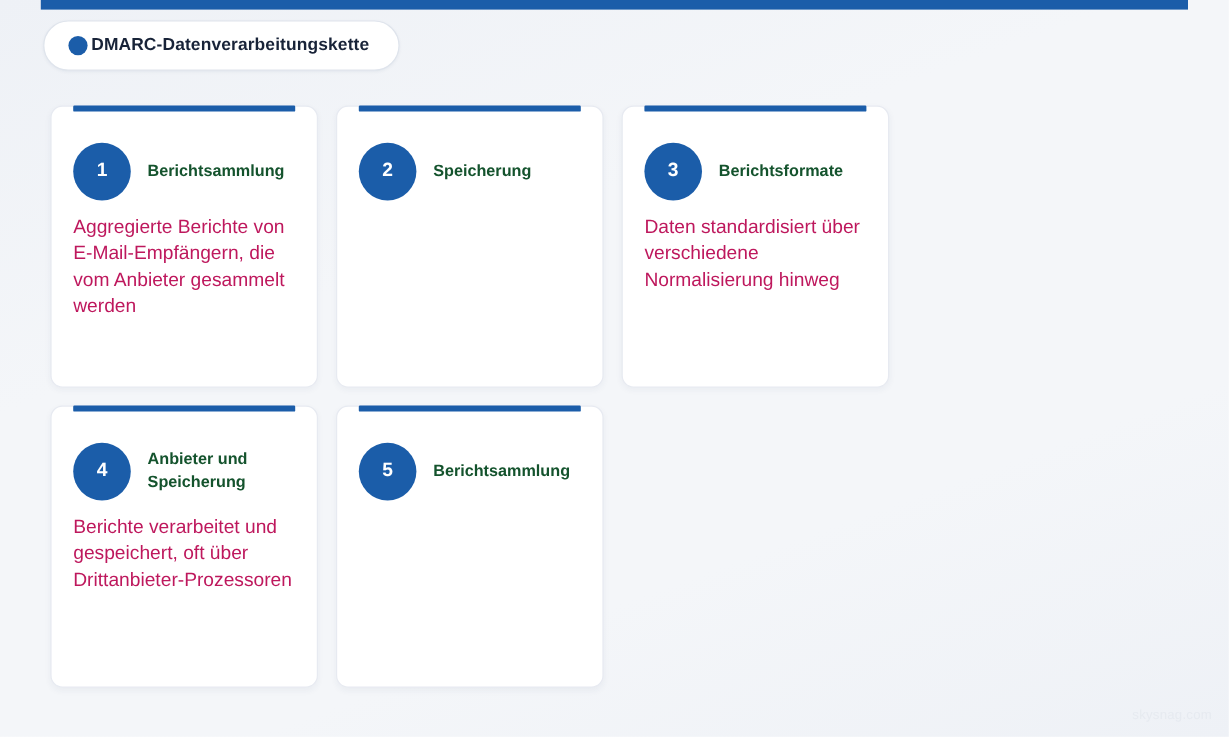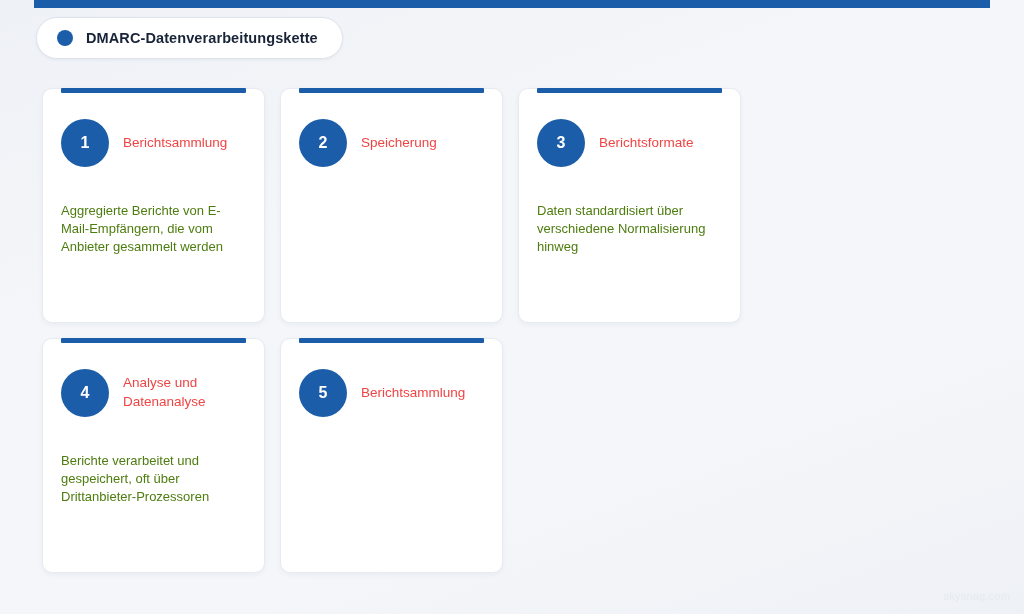--- a/index.html
+++ b/index.html
@@ -29,21 +29,21 @@
   }
 
   
   .title-pill {
     position: absolute;
     left: 36px;
     top: 17px;
     height: 42px;
     display: flex;
     align-items: center;
-    gap: 13px;
+    gap: 3px;
     padding: 0 24px 0 20px;
     background: #ffffff;
     border: 1px solid #dfe4ec;
     border-radius: 21px;
     box-shadow: 0 1px 3px rgba(25,45,85,0.06);
   }
 
   .title-dot {
     width: 16px;
     height: 16px;
@@ -108,30 +108,30 @@
     color: #ffffff;
     display: flex;
     align-items: center;
     justify-content: center;
     font-size: 16px;
     font-weight: 700;
   }
 
   .card-title {
     font-size: 13.5px;
-    font-weight: 400;
-    color: #ef4444;
+    font-weight: 700;
+    color: #14532d;
     line-height: 1.38;
   }
 
   .card-desc {
-    margin-top: 31px;
-    font-size: 13px;
+    margin-top: 8px;
+    font-size: 16px;
     line-height: 1.38;
-    color: #4d7c0f;
+    color: #be185d;
   }
 
   
   .watermark {
     position: absolute;
     right: 14px;
     bottom: 12px;
     font-size: 11px;
     color: #e6eaf0;
     letter-spacing: .2px;
@@ -173,21 +173,21 @@
       <div class="step-badge">3</div>
       <div class="card-title">Berichtsformate</div>
     </div>
     <div class="card-desc">Daten standardisiert über verschiedene Normalisierung hinweg</div>
   </div>
 
   <div class="card">
     <div class="card-accent"></div>
     <div class="card-head">
       <div class="step-badge">4</div>
-      <div class="card-title">Analyse und Datenanalyse</div>
+      <div class="card-title">Anbieter und Speicherung</div>
     </div>
     <div class="card-desc">Berichte verarbeitet und gespeichert, oft über Drittanbieter-Prozessoren</div>
   </div>
 
   <div class="card">
     <div class="card-accent"></div>
     <div class="card-head">
       <div class="step-badge">5</div>
       <div class="card-title">Berichtsammlung</div>
     </div>

